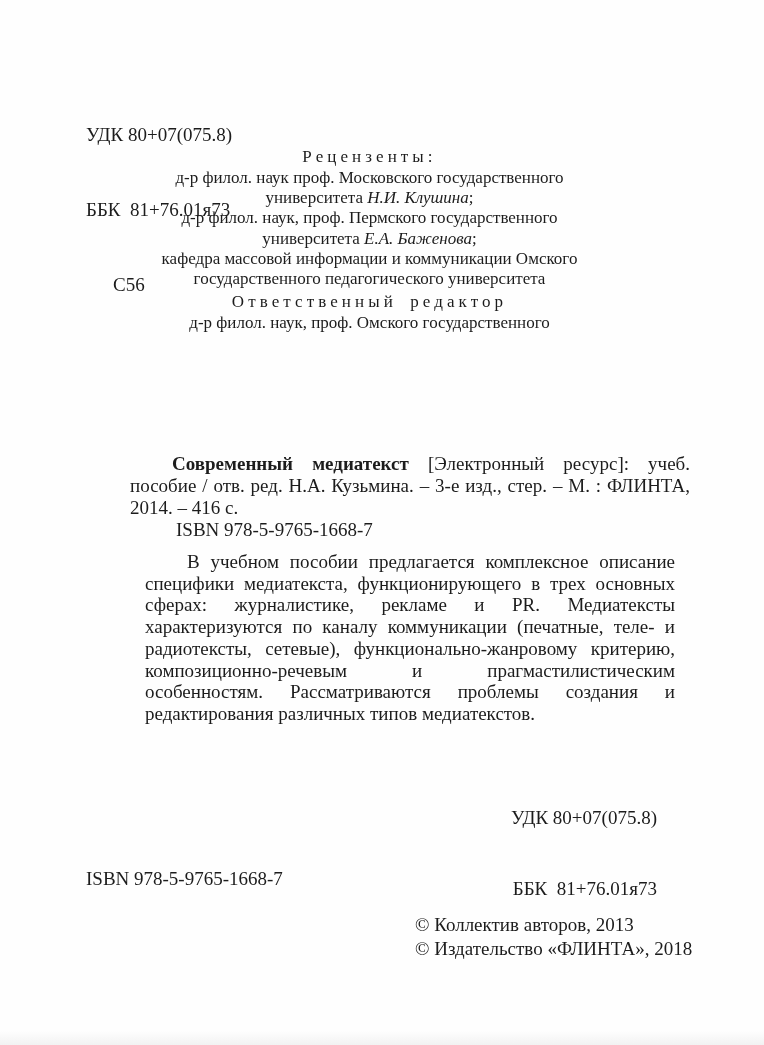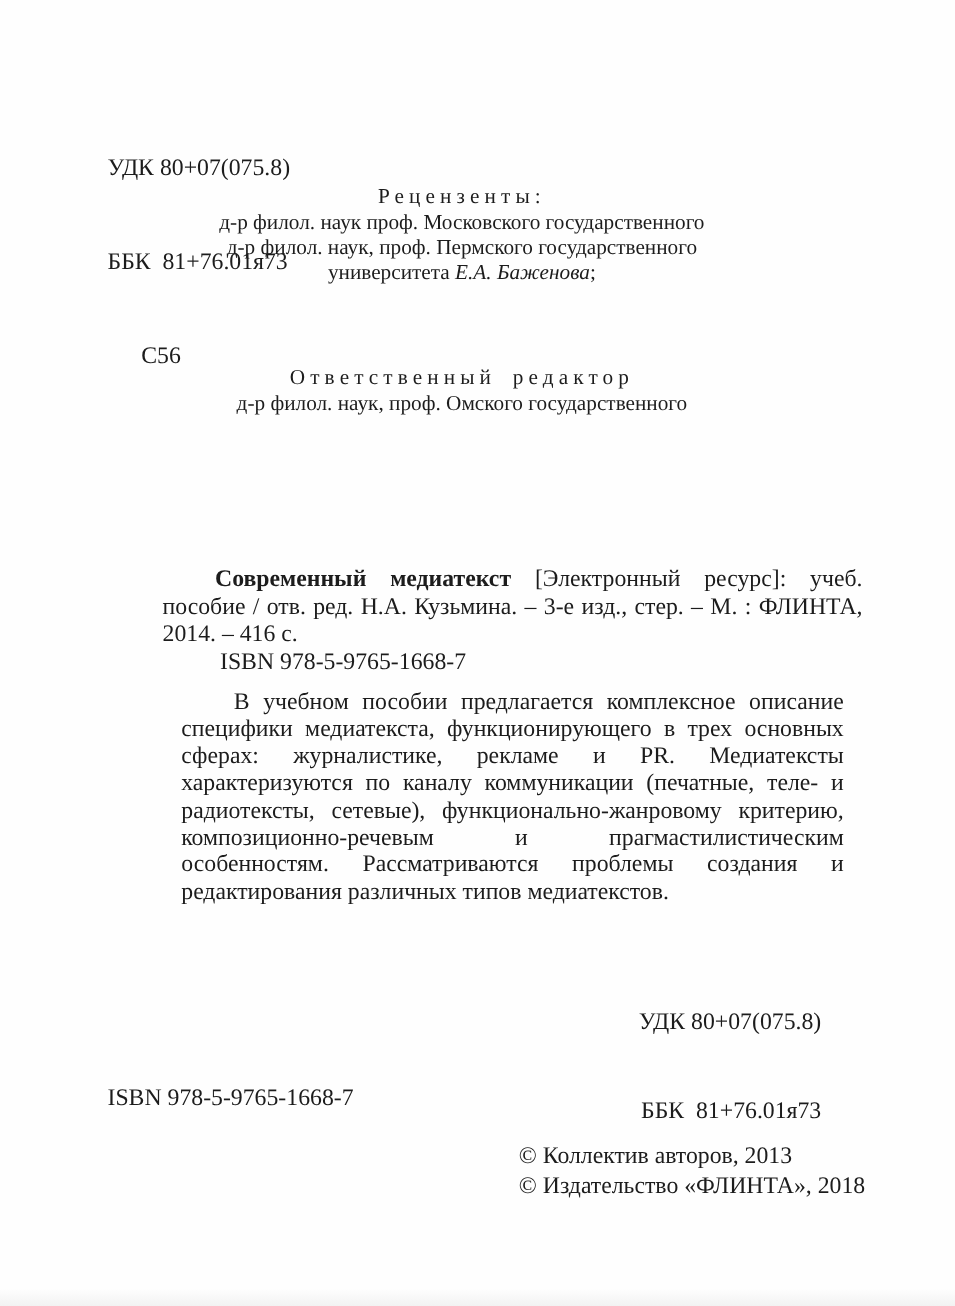--- a/index.html
+++ b/index.html
@@ -112,22 +112,25 @@
 
   <div class="top-codes">
     <div>УДК 80+07(075.8)</div>
     <div>ББК&nbsp; 81+76.01я73</div>
     <div class="author-sign">С56</div>
   </div>
 
   <div class="centered-block reviewers">
     <div class="spaced-heading">Рецензенты:</div>
     <div><span>д-р филол. наук проф. Московского государственного</span></div>
+    <div><span>университета </span><i>Н.И. Клушина</i><span>;</span></div>
     <div><span>д-р филол. наук, проф. Пермского государственного</span></div>
     <div><span>университета </span><i>Е.А. Баженова</i><span>;</span></div>
+    <div><span>кафедра массовой информации и коммуникации Омского</span></div>
+    <div><span>государственного педагогического университета</span></div>
   </div>
 
   <div class="centered-block editor">
     <div class="spaced-heading">Ответственный редактор</div>
     <div><span>д-р филол. наук, проф. Омского государственного</span></div>
   </div>
 
   <div class="biblio">
     <p class="entry"><span class="title">Современный медиатекст</span><span> [Электронный ресурс]: учеб. пособие / отв. ред. Н.А. Кузьмина. – 3-е изд., стер. – М. : ФЛИНТА, 2014. – 416 с.</span></p>
     <div class="isbn-line">ISBN 978-5-9765-1668-7</div>

